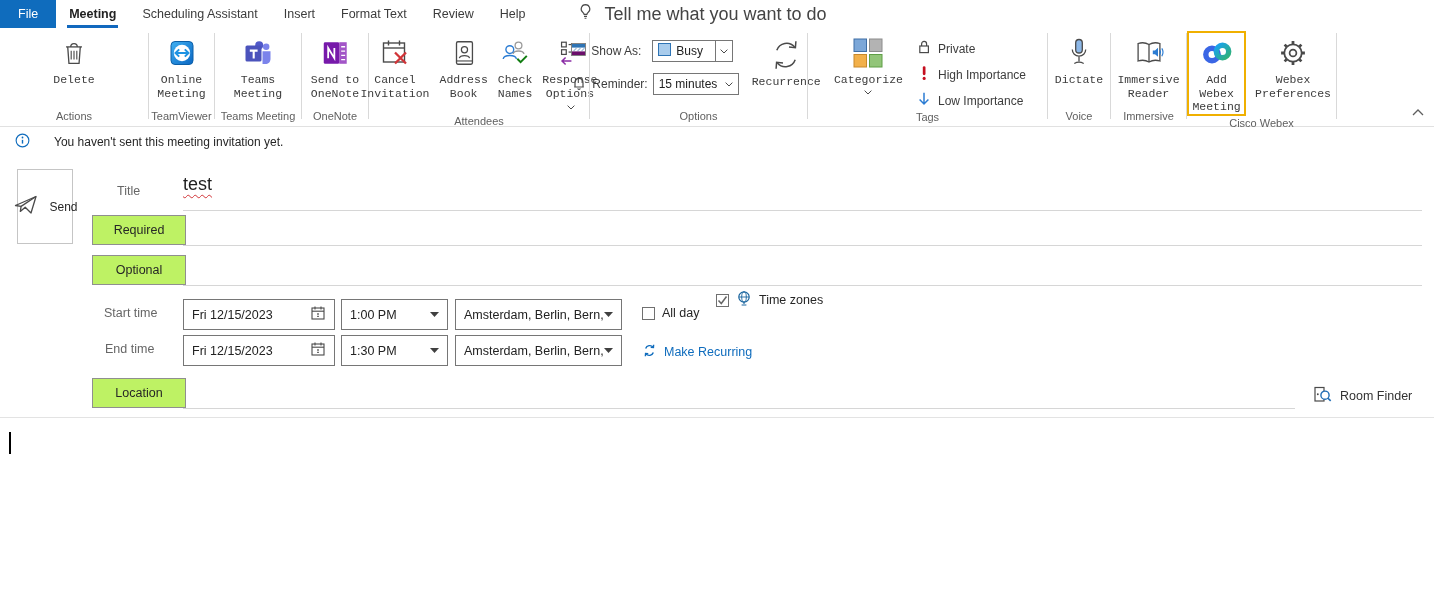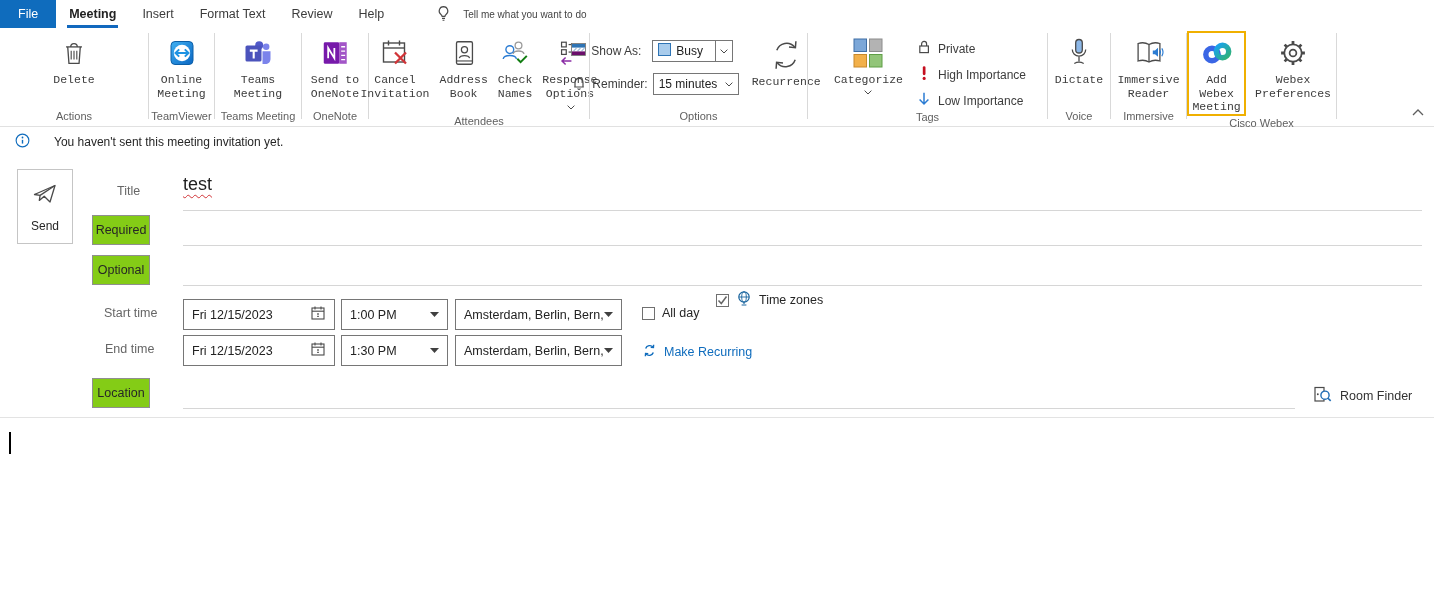--- a/index.html
+++ b/index.html
@@ -5,21 +5,21 @@
   * { margin:0; padding:0; box-sizing:border-box; }
   html,body { width:1434px; height:614px; overflow:hidden; background:#fff;
     font-family:"Liberation Sans", sans-serif; }
 
   
   .tabbar { height:28px; display:flex; align-items:stretch; background:#fff; }
   .tab { display:flex; align-items:center; padding:0 13px; font-size:12.5px; color:#3c3c3c; position:relative; cursor:default; }
   .tab-file { background:#0f6cbd; color:#fff; padding:0 18px; }
   .tab.active { color:#222; font-weight:700; }
   .tab.active::after { content:""; position:absolute; left:11px; right:11px; bottom:0; height:3px; background:#1168be; }
-  .tellme { display:flex; align-items:center; gap:11px; margin-left:38px; font-size:10px; color:#444; }
+  .tellme { display:flex; align-items:center; gap:11px; margin-left:38px; font-size:18px; color:#444; }
 
   
   .ribbon { height:99px; border-bottom:1px solid #e1e1e1; display:flex; position:relative; background:#fff; }
   .rgroup { display:flex; flex-direction:column; }
   .rcontent { flex:1; display:flex; justify-content:center; align-items:flex-start; padding-top:3px; }
   .glabel { height:17px; text-align:center; font-size:11px; color:#5f5f5f; line-height:14px; }
   .vsep { width:1px; background:#d9d9d9; margin:5px 0 7px; }
 
   .bigbtn { display:flex; flex-direction:column; align-items:center; padding:3px 5px 0; font-size:11.5px;
     line-height:13.5px; color:#3c3c3c; text-align:center; cursor:default;font-family:Liberation Mono, monospace; }
@@ -40,44 +40,45 @@
   .ribbon-collapse { position:absolute; right:10px; bottom:6px; cursor:default; }
 
   
   .infobar { height:30px; display:flex; align-items:center; gap:24px; padding-left:15px; font-size:12px; color:#262626; }
 
   
   .form { position:relative; height:260px; background:#fff; }
   .abs { position:absolute; }
   .hline { position:absolute; height:1px; background:#d6d6d6; }
   .fldlabel { font-size:12.5px; color:#666; }
-  .formbtn { width:58px; height:30px; border:1px solid #8f8f8f; background:#84cc16; font-size:12.5px; color:#262626;
+  .formbtn { width:94px; height:30px; border:1px solid #8f8f8f; background:#bef264; font-size:12.5px; color:#262626;
     display:flex; align-items:center; justify-content:center; cursor:default; }
   .sendbox { left:17px; top:12px; width:56px; height:75px; border:1px solid #c5c5c5; display:flex;
-    flex-direction:column; align-items:center; justify-content:center; gap:9px; font-size:12px; color:#262626; cursor:default; }
+    flex-direction:row; align-items:center; justify-content:center; gap:9px; font-size:12px; color:#262626; cursor:default; }
   .fieldbox { height:31px; border:1px solid #767676; background:#fff; display:flex; align-items:center;
     justify-content:space-between; padding:0 8px; font-size:12.5px; color:#222; cursor:default; }
   .titleval { font-size:18px; color:#1f1f1f; text-decoration:underline; text-decoration-style:wavy;
     text-decoration-color:#d13438; text-decoration-thickness:1px; text-underline-offset:4px; }
   .cb { width:13px; height:13px; border:1px solid #707070; background:#fff; display:flex; align-items:center; justify-content:center; }
   .cbrow { display:flex; align-items:center; gap:7px; font-size:12.5px; color:#262626; }
   .linkrow { display:flex; align-items:center; gap:7px; font-size:12.5px; color:#0f6cbd; cursor:pointer; }
   .rfrow { display:flex; align-items:center; gap:8px; font-size:12.5px; color:#333; cursor:default; }
 
   
   .bodydiv { height:1px; background:#e3e3e3; }
   .notearea { position:relative; height:194px; background:#fff; }
   .caret { position:absolute; left:9px; top:14px; width:1.5px; height:22px; background:#000; }
 </style>
 </head>
 <body>
 
 <div class="tabbar">
   <div class="tab tab-file">File</div>
   <div class="tab active">Meeting</div>
+  <div class="tab">Scheduling Assistant</div>
   <div class="tab">Insert</div>
   <div class="tab">Format Text</div>
   <div class="tab">Review</div>
   <div class="tab">Help</div>
   <div class="tellme">
     <span>
       <svg width="17" height="19" viewBox="0 0 18 19">
           <path d="M9 2.2a4.6 4.6 0 0 0-2.7 8.3c.7.55 1.1 1.1 1.2 2h3c.1-.9.5-1.45 1.2-2A4.6 4.6 0 0 0 9 2.2z" fill="none" stroke="#4a4a4a" stroke-width="1.2"></path>
           <path d="M7.4 14.6h3.2M8 16.7h2" stroke="#4a4a4a" stroke-width="1.2" fill="none"></path>
         </svg>

